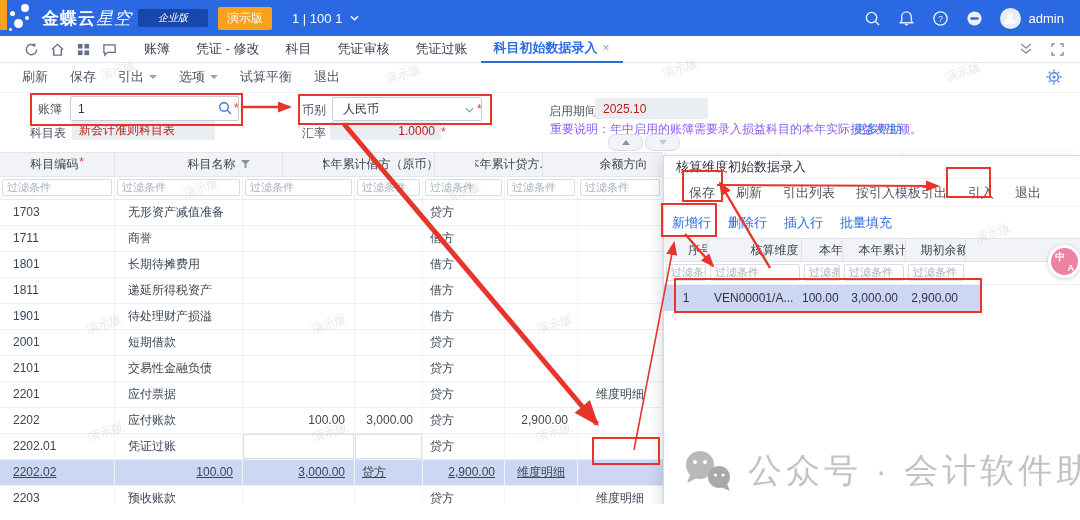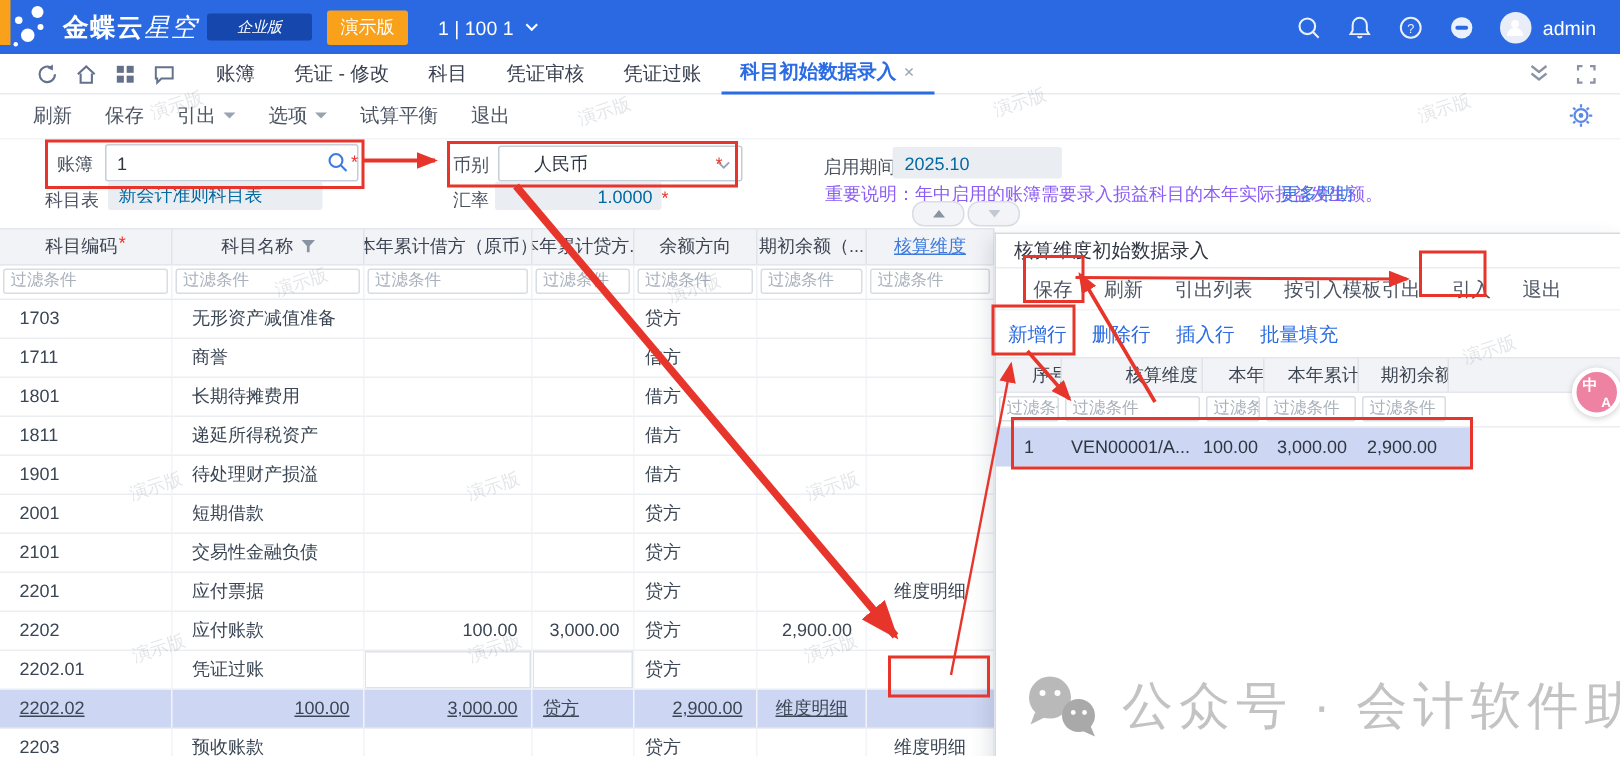--- a/index.html
+++ b/index.html
@@ -32,32 +32,32 @@
   
   .toolbar{position:absolute;left:0;top:62px;width:1080px;height:30px;background:#fff;display:flex;align-items:center;z-index:2;border-bottom:1px solid #f1f3f6;}
   .tool-item{font-size:13px;color:#4d5563;margin-left:22px;cursor:pointer;display:flex;align-items:center;gap:5px;white-space:nowrap;}
   .tool-item:first-child{margin-left:22px;}
   .dd{width:0;height:0;border-left:4px solid transparent;border-right:4px solid transparent;border-top:4px solid #9aa3b0;}
   .gear{position:absolute;right:18px;top:7px;width:16px;height:16px;}
   
   .lbl{position:absolute;font-size:12px;color:#4a5260;}
   .req-star{color:#e8352b;font-size:12px;position:absolute;}
   .inputbox{position:absolute;background:#fff;border:1px solid #c5cdd9;border-radius:2px;display:flex;align-items:center;font-size:12px;color:#2f3642;}
-  .graybox{position:absolute;background:#eaedf1;border-radius:2px;font-size:12px;color:#0369a1;display:flex;align-items:center;}
+  .graybox{position:absolute;background:#eaedf1;border-radius:2px;font-size:12px;color:#b91c1c;display:flex;align-items:center;}
   .notice{position:absolute;font-size:12px;color:#8b5cf6;}
   .help-link{position:absolute;font-size:12px;color:#3d7add;cursor:pointer;}
   .sel-chev{width:0;height:0;border-left:4px solid transparent;border-right:4px solid transparent;border-top:4px solid #a8b0bc;position:absolute;right:7px;top:9px;}
   
   .pill{position:absolute;width:33px;height:15px;background:#f3f4f7;border:1px solid #d9dde3;border-radius:8px;display:flex;align-items:center;justify-content:center;cursor:pointer;}
   .tri-up{width:0;height:0;border-left:4px solid transparent;border-right:4px solid transparent;border-bottom:5px solid #8a93a1;}
   .tri-dn{width:0;height:0;border-left:4px solid transparent;border-right:4px solid transparent;border-top:5px solid #c3c9d2;}
   
   .grid{position:absolute;left:0;top:152px;width:663px;z-index:1;}
   .g-head,.g-filter,.g-row{display:grid;grid-template-columns:115px 128px 112px 68px 82px 73px 85px;}
-  .g-head{height:23px;background:#f1f3f7;border-top:1px solid #e3e7ed;border-bottom:1px solid #e3e7ed;}
+  .g-head{height:23px;background:#f1f3f7;border-top:1px solid #e3e7ed;border-bottom:1px solid #e3e7ed;gap:40px;}
   .g-head>div{font-size:12px;color:#3c4350;display:flex;align-items:center;justify-content:center;border-right:1px solid #e0e4ea;position:relative;white-space:nowrap;overflow:hidden;}
   .g-head .hlink{color:#3d7add;text-decoration:underline;cursor:pointer;}
   .g-filter{height:22px;border-bottom:1px solid #e9ebf0;}
   .g-filter>div{padding:2px 2px;border-right:1px solid #f0f2f5;}
   .fbox{height:15px;border:1px solid #d8dce3;border-radius:2px;font-size:11px;color:#a8b0bc;padding:0 4px;line-height:15px;background:#fff;overflow:hidden;white-space:nowrap;}
   .g-row{height:25px;border-bottom:1px solid #eceef2;background:#fff;}
   .g-row>div{line-height:24px;font-size:12px;color:#3b4654;border-right:1px solid #f2f4f7;overflow:hidden;white-space:nowrap;}
   .g-row.sel{background:#cdd6f2;text-decoration:underline;}
   .cc0{padding-left:13px;}
   .cc1{padding-left:13px;}
@@ -242,21 +242,21 @@
   <div class="inputbox" style="left:70px;top:96px;width:160px;height:23px;padding-left:7px;">
     <span>1</span>
     <svg style="position:absolute;right:6px;top:4px;" width="14" height="14" viewBox="0 0 14 14">
         <circle cx="6" cy="6" r="4.3" fill="none" stroke="#3d7add" stroke-width="1.4"></circle>
         <line x1="9.2" y1="9.2" x2="13" y2="13" stroke="#3d7add" stroke-width="1.4"></line>
       </svg>
   </div>
   <span class="req-star" style="left:234px;top:101px;">*</span>
 
   <span class="lbl" style="left:302px;top:102px;">币别</span>
-  <div class="inputbox" style="left:332px;top:97px;width:138px;height:22px;padding-left:23px;">
+  <div class="inputbox" style="left:332px;top:97px;width:138px;height:22px;padding-left:10px;">
     <span>人民币</span>
     <svg class="sel-chev" style="border:none;width:9px;height:6px;" viewBox="0 0 10 6">
         <polyline points="1,1 5,5 9,1" fill="none" stroke="#9aa3b0" stroke-width="1.4"></polyline>
       </svg>
   </div>
   <span class="req-star" style="left:477px;top:102px;">*</span>
 
   <span class="lbl" style="left:549px;top:103px;">启用期间</span>
   <div class="graybox" style="left:595px;top:98px;width:105px;height:21px;padding-left:8px;">2025.10</div>
 

